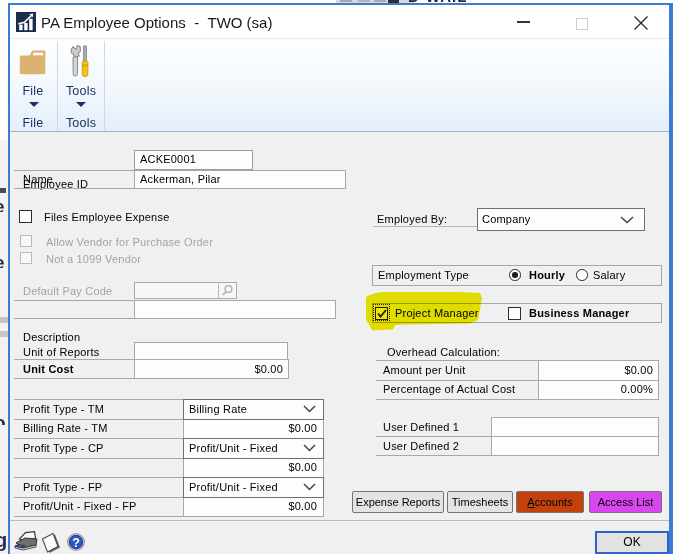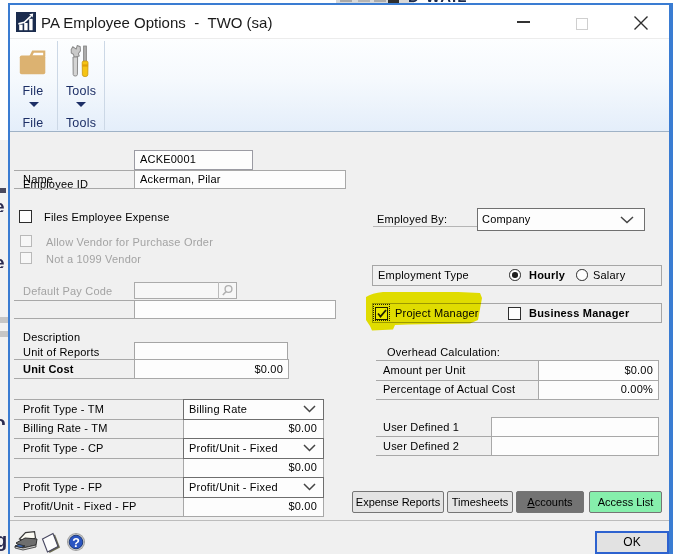--- a/index.html
+++ b/index.html
@@ -223,22 +223,22 @@
   <div class="hline" style="left:491px;top:417px;width:168px;"></div>
   <div class="hline" style="left:376px;top:436px;width:283px;"></div>
   <div class="hline" style="left:376px;top:455px;width:283px;"></div>
   <div class="vline" style="left:491px;top:417px;height:38px;"></div>
   <div class="vline" style="left:658px;top:417px;height:38px;"></div>
   <div class="t" style="left:383px;top:420px;">User Defined 1</div>
   <div class="t" style="left:383px;top:439px;">User Defined 2</div>
 
   <div class="abs" style="left:352px;top:491px;width:92px;height:22px;border:1px solid #757575;border-radius:2px;background:#e4e4e4;text-align:center;font-size:11px;line-height:20px;">Expense Reports</div>
   <div class="abs" style="left:447px;top:491px;width:66px;height:22px;border:1px solid #757575;border-radius:2px;background:#e4e4e4;text-align:center;font-size:11px;line-height:20px;">Timesheets</div>
-  <div class="abs" style="left:516px;top:491px;width:68px;height:22px;border:1px solid #757575;border-radius:2px;background:#737373;text-align:center;font-size:11px;line-height:20px;"><u>A</u>ccounts</div>
-  <div class="abs" style="left:589px;top:491px;width:73px;height:22px;border:1px solid #757575;border-radius:2px;background:#86efac;text-align:center;font-size:11px;line-height:20px;">Access List</div>
+  <div class="abs" style="left:516px;top:491px;width:68px;height:22px;border:1px solid #757575;border-radius:2px;background:#c2410c;text-align:center;font-size:11px;line-height:20px;"><u>A</u>ccounts</div>
+  <div class="abs" style="left:589px;top:491px;width:73px;height:22px;border:1px solid #757575;border-radius:2px;background:#d946ef;text-align:center;font-size:11px;line-height:20px;">Access List</div>
 
   <div class="hline" style="left:10px;top:520px;width:659px;background:#bcbcbc;"></div>
 
   <svg class="abs" style="left:13px;top:530px;" width="27" height="23" viewBox="0 0 27 23">
     <path d="M6.5 9 L12.5 2.6 L21.5 1.6 L22.5 8 L14 12 Z" fill="#fbfaf2" stroke="#3a3a3a" stroke-width="1.2"></path>
     <path d="M3 13 L12 8 L24 9 L23 15 L10 18 Z" fill="#6e6e6e" stroke="#2e2e2e" stroke-width="1"></path>
     <path d="M2 16 L10 18 L23 15 L23 17 L10 20 L2 18 Z" fill="#cfcfcf" stroke="#2e2e2e" stroke-width="0.8"></path>
     <path d="M2 16 L6 14.5 L12 16 L8 17.5 Z" fill="#3f6fc2" stroke="#222" stroke-width="0.8"></path>
   </svg>
 

